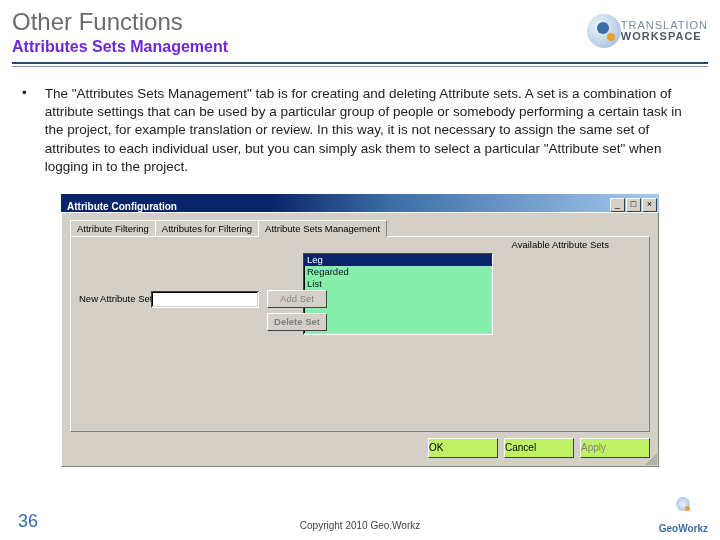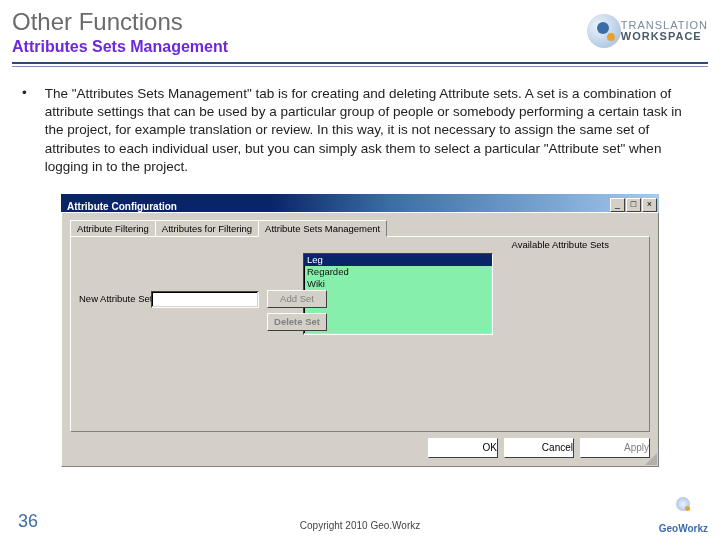--- a/index.html
+++ b/index.html
@@ -92,23 +92,23 @@
     position: absolute; width: 60px; height: 18px;
     background:#d4d0c8; border:1px solid #404040;
     border-top-color:#fff; border-left-color:#fff;
     font-size:9.5px; text-align:center; line-height:15px;
     color:#808080;
   }
   .addbtn { left: 196px; top: 53px; }
   .delbtn { left: 196px; top: 76px; font-weight: bold; }
   .dlg-buttons { display:flex; justify-content:flex-end; gap:6px; margin-top:6px; }
   .dlgbtn {
-    width:70px; height:20px; background:#ffffff;
+    width:70px; height:20px; background:#bef264;
     border:1px solid #404040; border-top-color:#fff; border-left-color:#fff;
-    font-size:10px; text-align:right; line-height:17px;
+    font-size:10px; text-align:left; line-height:17px;
   }
   .dlgbtn.disabled { color:#808080; }
   .resize { position:absolute; right:1px; bottom:1px; width:12px; height:12px; }
   .resize::before { content:""; position:absolute; right:0; bottom:0; width:0; height:0;
     border-right:12px solid #808080; border-top:12px solid transparent; opacity:.4;}
 
   .footer {
     position: absolute; left:0; right:0; bottom:0; height:30px;
     display:flex; align-items:center; justify-content:center;
     font-size:10px; color:#444;
@@ -154,20 +154,21 @@
       <div class="tabbar">
         <div class="tab">Attribute Filtering</div>
         <div class="tab">Attributes for Filtering</div>
         <div class="tab active">Attribute Sets Management</div>
       </div>
       <div class="tabpanel">
         <div class="avail-label">Available Attribute Sets</div>
         <div class="listbox">
           <div class="list-item sel">Leg</div>
           <div class="list-item">Regarded</div>
+          <div class="list-item">List</div>
           <div class="list-item">Wiki</div>
         </div>
         <div class="newset-label">New Attribute Set:</div>
         <input class="newset-input" style="">
         <div class="smallbtn addbtn">Add Set</div>
         <div class="smallbtn delbtn">Delete Set</div>
       </div>
       <div class="dlg-buttons">
         <div class="dlgbtn">OK</div>
         <div class="dlgbtn">Cancel</div>

